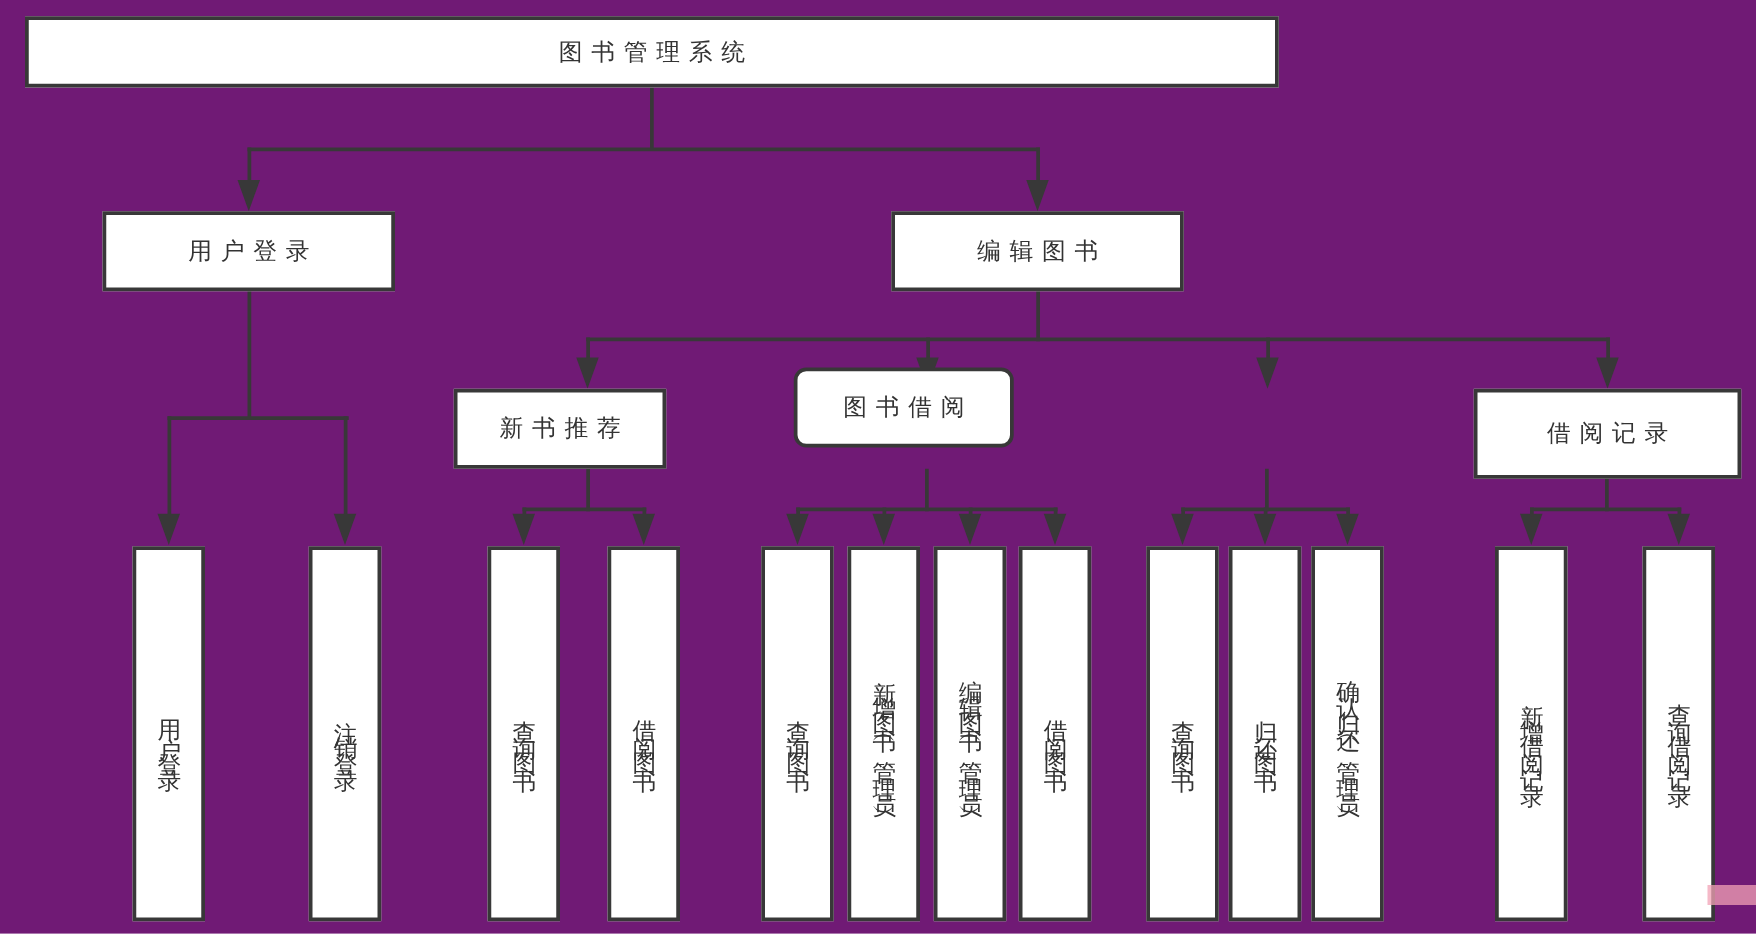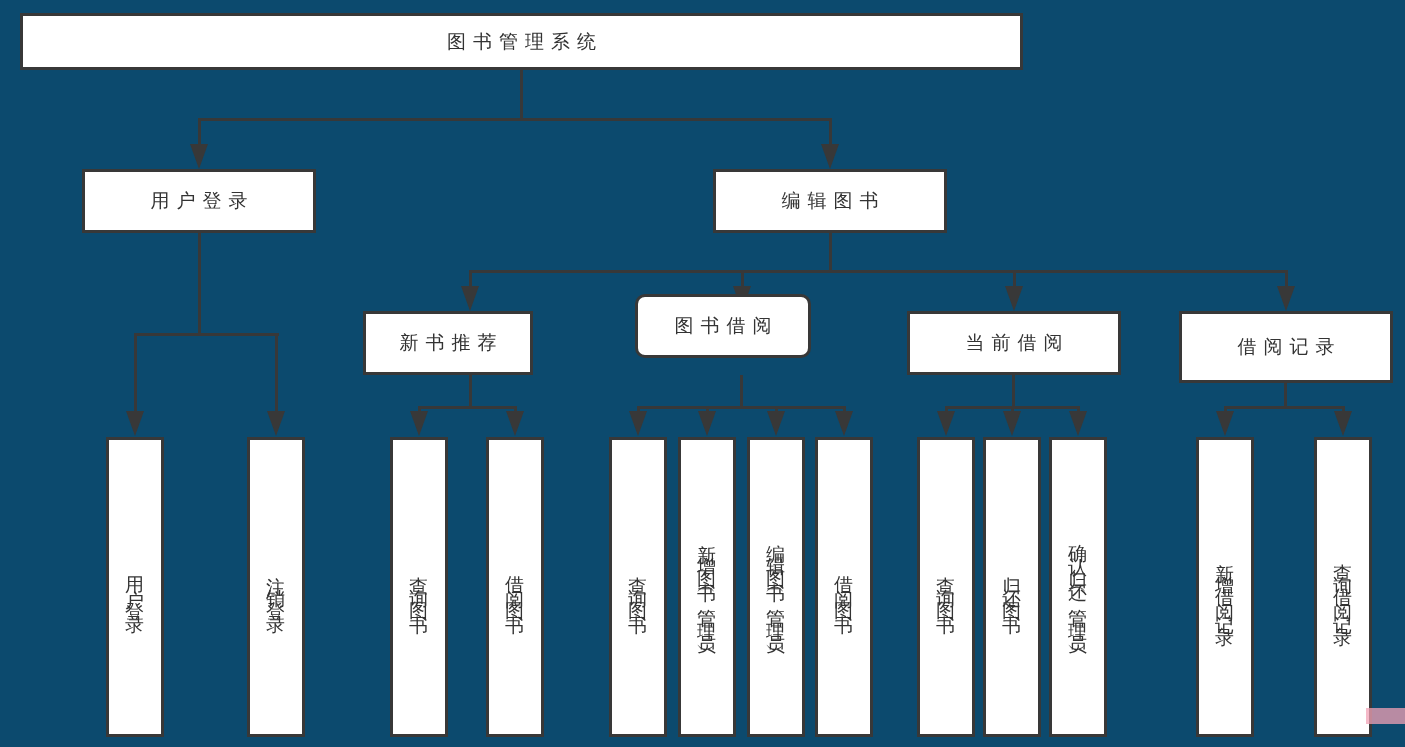--- a/index.html
+++ b/index.html
@@ -1,19 +1,19 @@
 <!DOCTYPE html>
 <html><head>
 <meta charset="utf-8">
 <style>
   html,body { margin:0; padding:0; background:#ffffff; }
   .canvas {
     position:relative;
     width:1405px; height:747px;
-    background:#0c4a6e;
+    background:#701a75;
     font-family:"Liberation Sans", sans-serif;
     overflow:hidden;
   }
   .node {
     position:absolute;
     background:#ffffff;
     border:3px solid #383838;
     box-sizing:border-box;
     display:flex; align-items:center; justify-content:center;
     color:#333333;
@@ -93,23 +93,20 @@
   <div class="arrowhead" style="left:1005px; top:286px;"></div>
   <div class="line" style="left:1285px; top:270px; width:3px; height:18px;"></div>
   <div class="arrowhead" style="left:1277px; top:286px;"></div>
 
   <div class="node" style="left:363px; top:311px; width:170px; height:64px;font-family:Liberation Mono, monospace;">
     <span class="hlabel">新书推荐</span>
   </div>
   <div class="node" style="left:635px; top:294px; width:176px; height:64px;border-radius:10px;">
     <span class="hlabel">图书借阅</span>
   </div>
-  <div class="node" style="left:907px; top:311px; width:214px; height:64px;">
-    <span class="hlabel">当前借阅</span>
-  </div>
   <div class="node" style="left:1179px; top:311px; width:214px; height:72px;">
     <span class="hlabel">借阅记录</span>
   </div>
 
   <div class="line" style="left:469px; top:375px; width:3px; height:34px;"></div>
   <div class="line" style="left:418px; top:406px; width:99px; height:3px;"></div>
   <div class="line" style="left:418px; top:406px; width:3px; height:8px;"></div>
   <div class="arrowhead" style="left:410px; top:411px;"></div>
   <div class="line" style="left:514px; top:406px; width:3px; height:8px;"></div>
   <div class="arrowhead" style="left:506px; top:411px;"></div>

